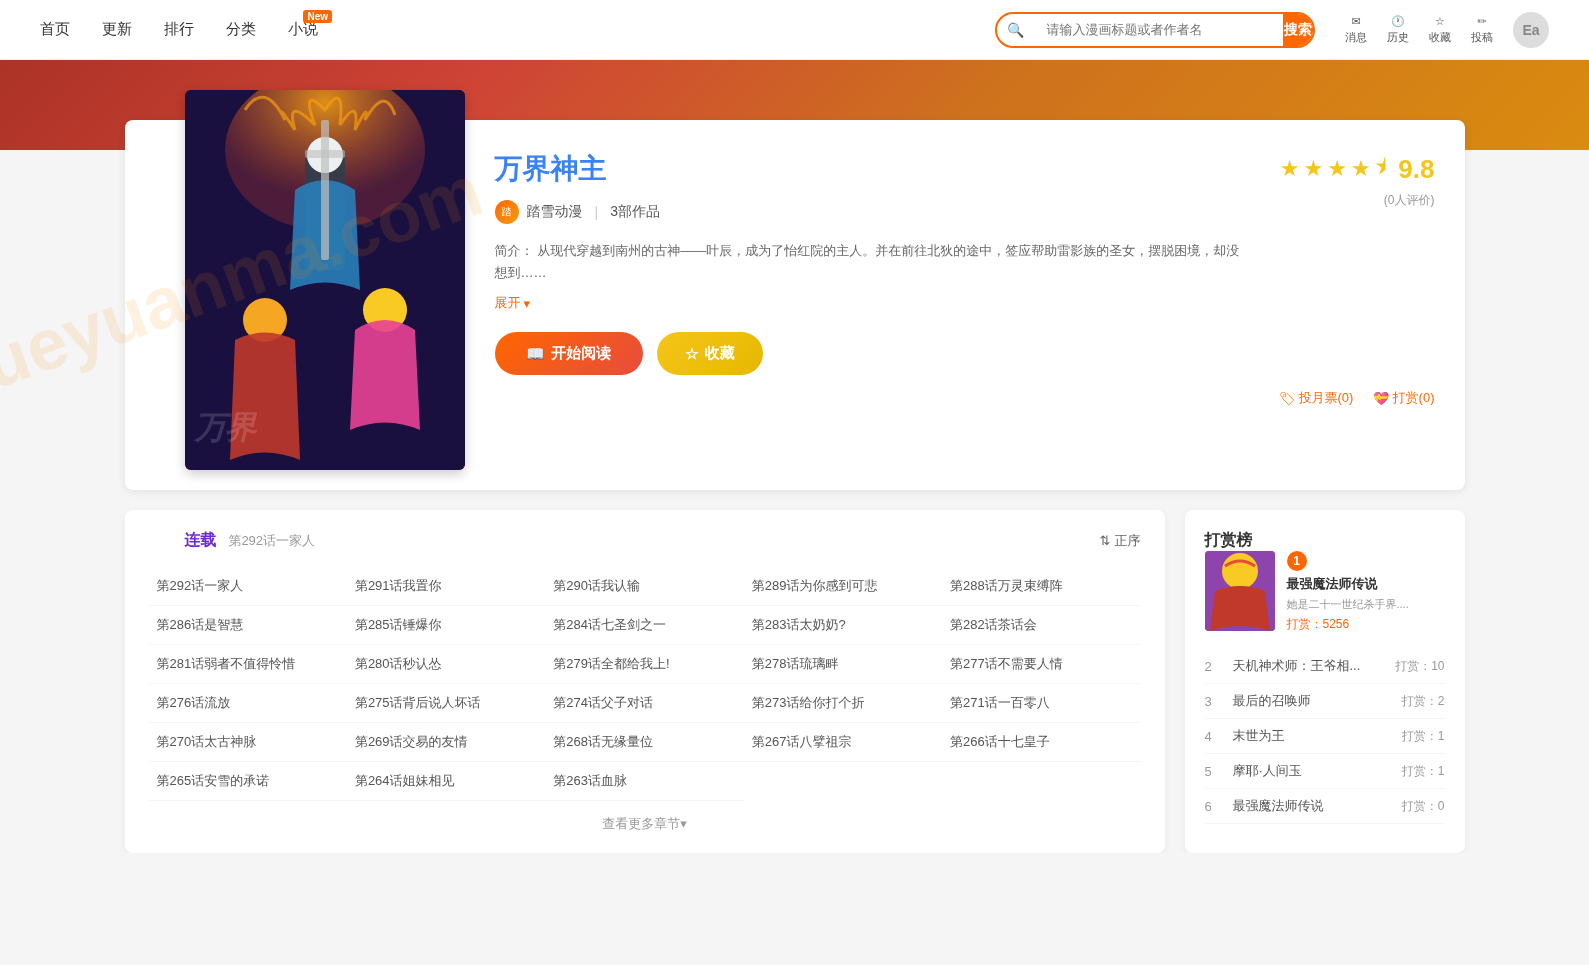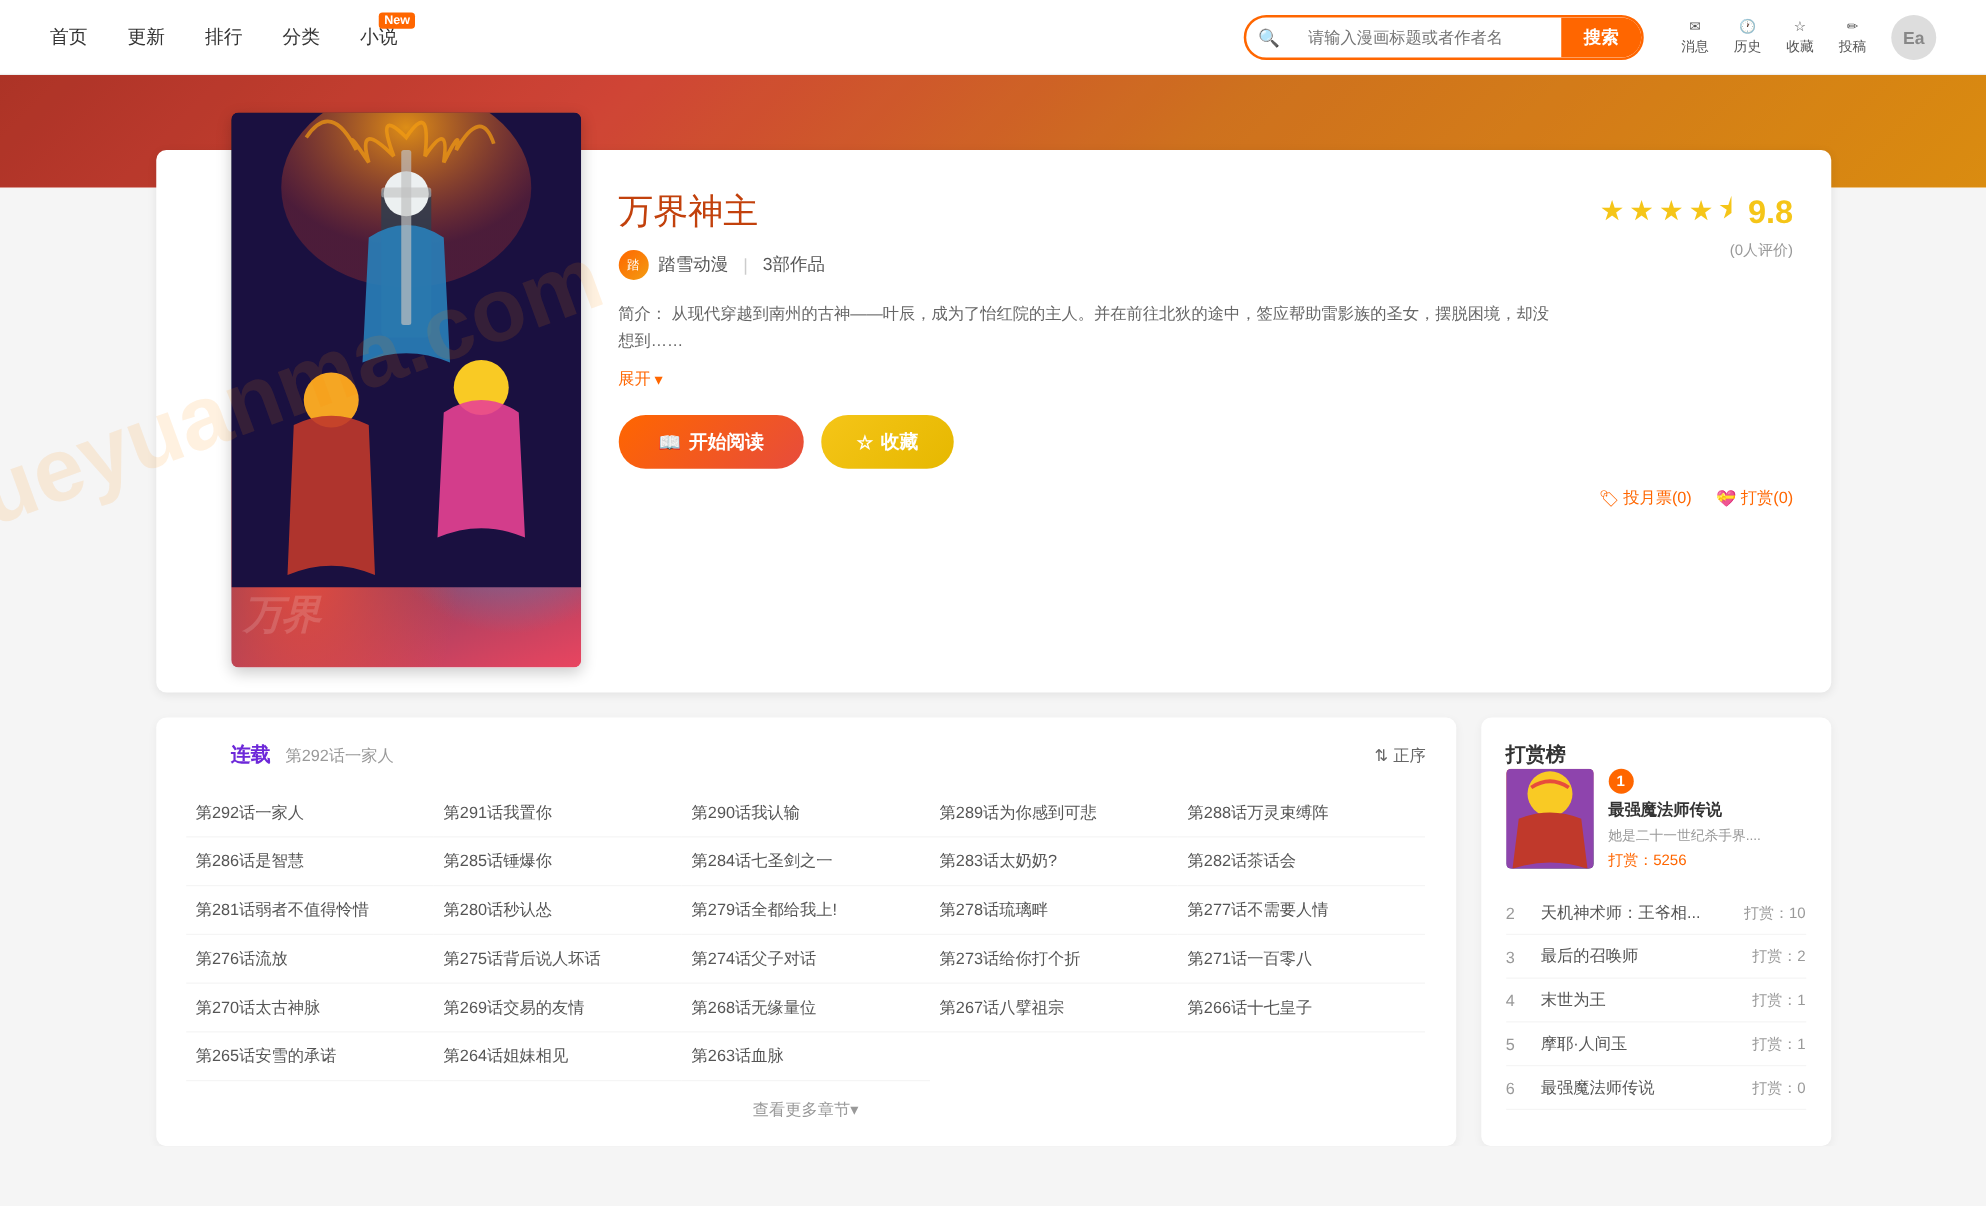--- a/index.html
+++ b/index.html
@@ -56,21 +56,21 @@
       outline: none;
       padding: 6px 12px;
       font-size: 13px;
       flex: 1;
       color: #999;
     }
     .search-btn {
       background: #f60;
       color: #fff;
       border: none;
-      padding: 7px 18px;
+      padding: 7px 1px;
       cursor: pointer;
       font-size: 14px;
       font-weight: bold;
     }
     .header-icons {
       display: flex;
       align-items: center;
       gap: 20px;
       margin-left: 30px;
     }
@@ -126,21 +126,21 @@
       padding: 20px 30px;
       display: flex;
       gap: 30px;
       position: relative;
       z-index: 5;
       box-shadow: 0 2px 8px rgba(0,0,0,0.08);
     }
     .manga-cover {
       flex-shrink: 0;
       width: 280px;
-      height: 444px;
+      height: 380px;
       border-radius: 6px;
       overflow: hidden;
       position: relative;
       margin-top: -50px;
       box-shadow: 0 4px 12px rgba(0,0,0,0.2);
     }
     .manga-cover-img {
       width: 100%;
       height: 100%;
       background: linear-gradient(160deg, #1a1a2e 0%, #16213e 20%, #0f3460 40%, #e94560 100%);
@@ -167,22 +167,22 @@
       font-style: italic;
       letter-spacing: -2px;
     }
 
     .manga-info {
       flex: 1;
       padding-top: 10px;
     }
     .manga-title {
       font-size: 28px;
-      font-weight: normal;
-      color: #c2410c;
+      font-weight: bold;
+      color: #3b82f6;
       margin-bottom: 12px;
     }
     .manga-author-row {
       display: flex;
       align-items: center;
       gap: 8px;
       margin-bottom: 16px;
       color: #555;
     }
     .author-avatar {

